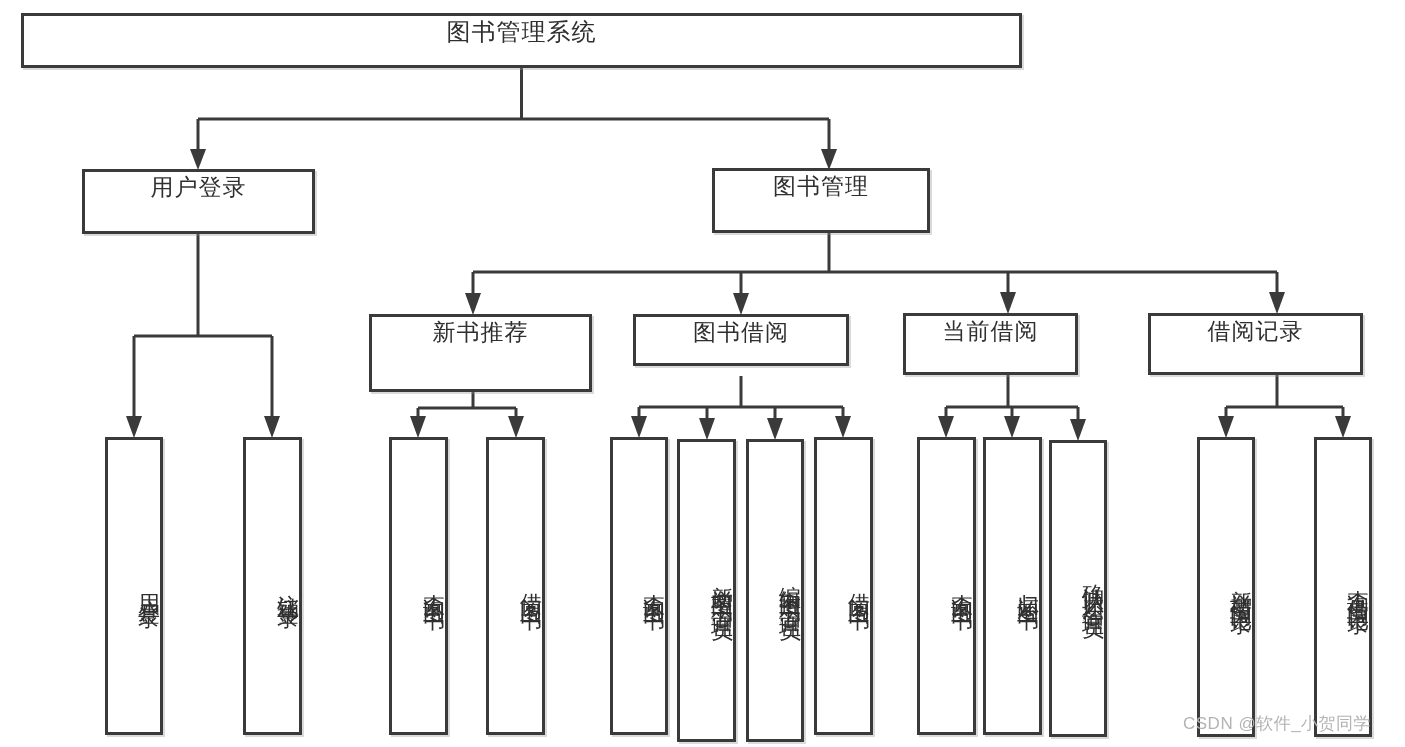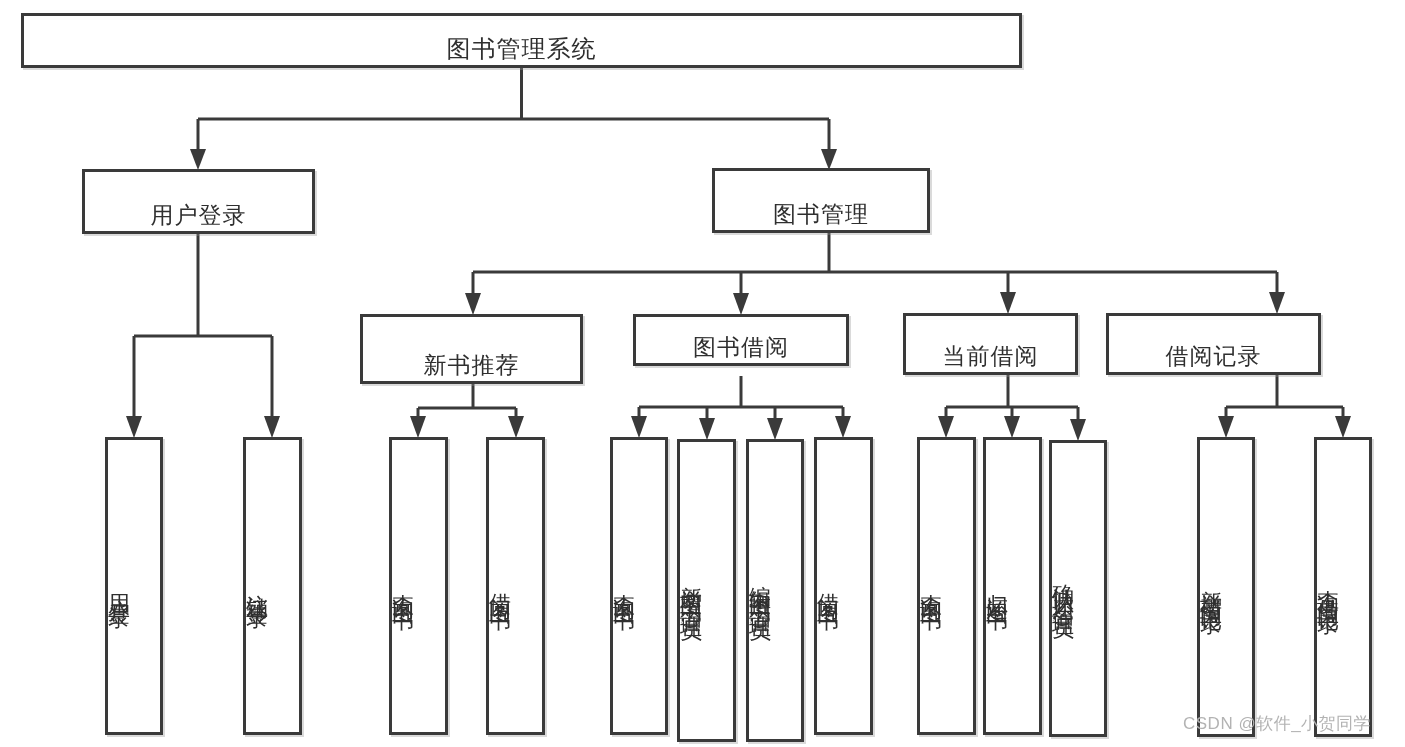--- a/index.html
+++ b/index.html
@@ -10,21 +10,21 @@
     font-family:"Liberation Sans","DejaVu Sans",sans-serif;
     overflow:hidden;
   }
   .connectors{position:absolute;left:0;top:0;z-index:1;pointer-events:none;}
   .node{
     position:absolute;
     box-sizing:border-box;
     background:#ffffff;
     border:3px solid #3a3a3a;
     box-shadow:2px 2px 0 rgba(150,150,150,0.35);
-    display:flex;align-items:flex-end;justify-content:center;
+    display:flex;align-items:flex-start;justify-content:center;
     color:#2f2f2f;
     z-index:2;
   }
   .node.h{font-size:23px;letter-spacing:1px;white-space:nowrap;}
   .node.root{font-size:24px;}
   .node.v{
     writing-mode:vertical-rl;
     font-size:22px;
     letter-spacing:5px;
     line-height:1;
@@ -114,30 +114,30 @@
     <span>图书管理系统</span>
   </div>
 
   <div class="node h" style="left:82px;top:169px;width:233px;height:65px">
     <span>用户登录</span>
   </div>
   <div class="node h" style="left:712px;top:168px;width:218px;height:65px">
     <span>图书管理</span>
   </div>
 
-  <div class="node h" style="left:360px;top:314px;width:223px;height:70px">
+  <div class="node h" style="left:369px;top:314px;width:223px;height:78px">
     <span>新书推荐</span>
   </div>
   <div class="node h" style="left:633px;top:314px;width:216px;height:52px">
     <span>图书借阅</span>
   </div>
   <div class="node h" style="left:903px;top:313px;width:175px;height:62px">
     <span>当前借阅</span>
   </div>
-  <div class="node h" style="left:1106px;top:313px;width:215px;height:62px">
+  <div class="node h" style="left:1148px;top:313px;width:215px;height:62px">
     <span>借阅记录</span>
   </div>
 
   <div class="node v" style="left:105px;top:437px;width:58px;height:298px">
     <span>用户登录</span>
   </div>
   <div class="node v" style="left:243px;top:437px;width:59px;height:298px">
     <span>注销登录</span>
   </div>
 

